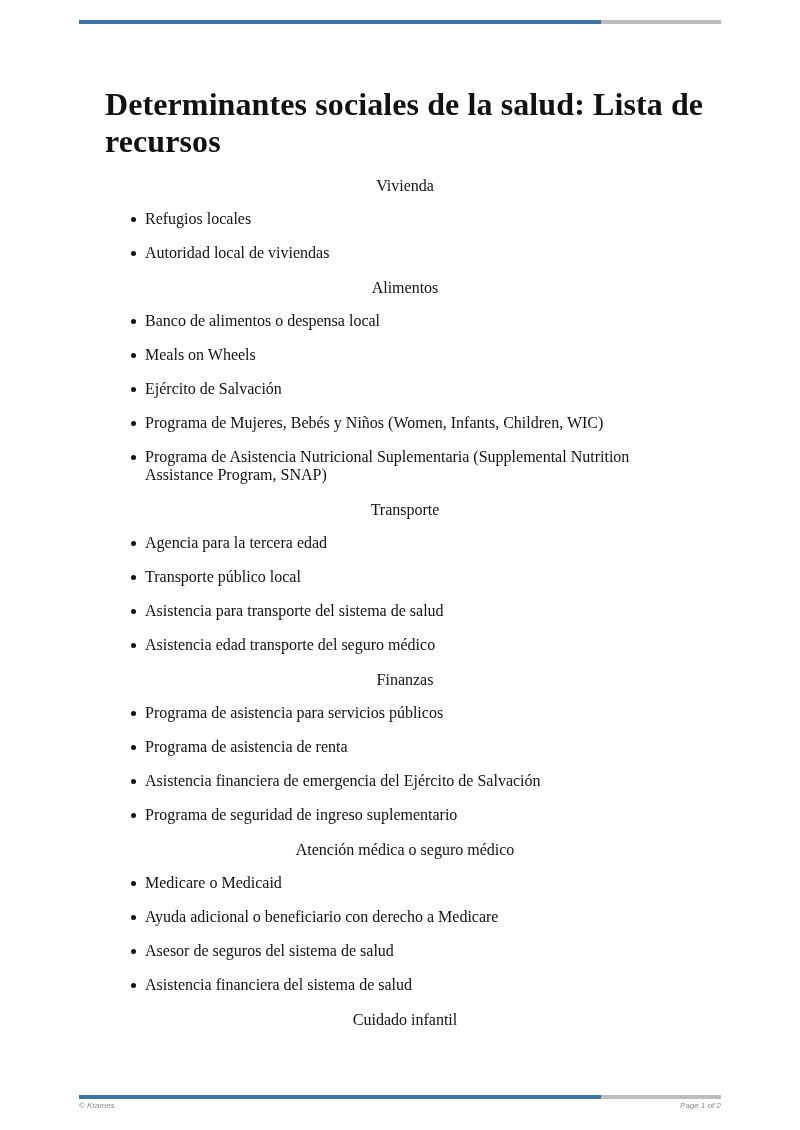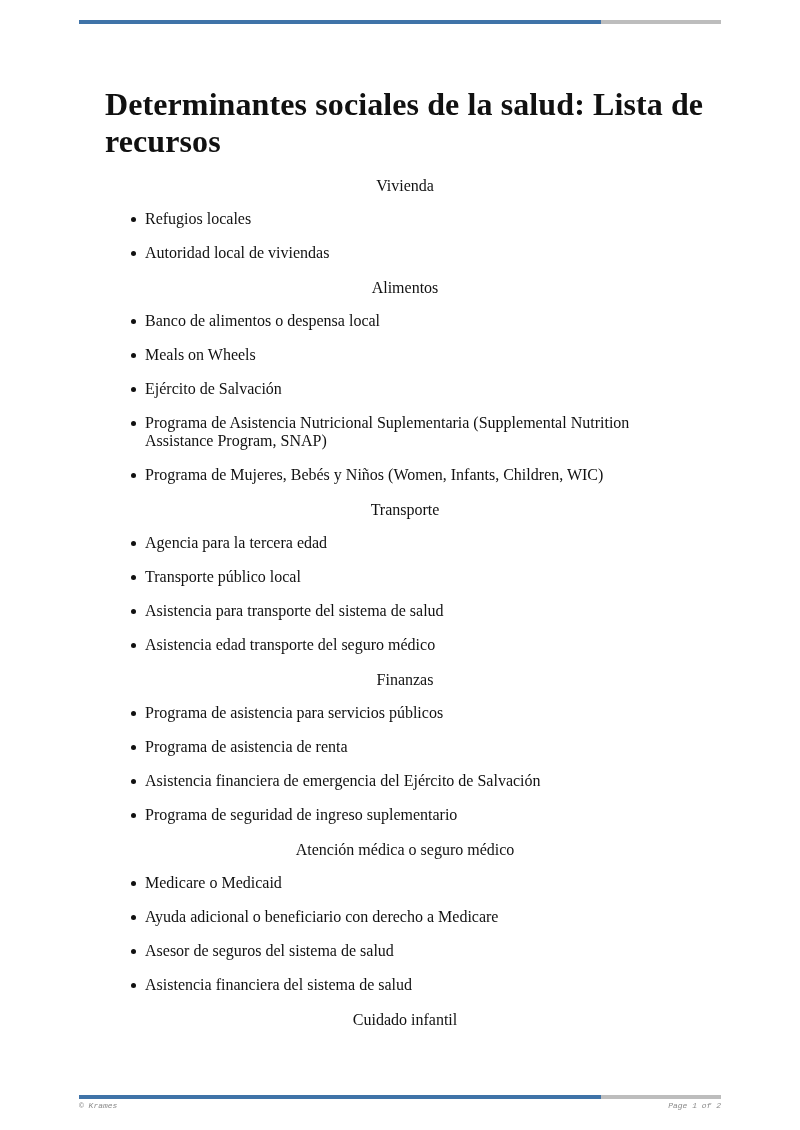--- a/index.html
+++ b/index.html
@@ -68,21 +68,21 @@
       left: 26px;
       top: 7px;
       width: 5px;
       height: 5px;
       border-radius: 50%;
       background: #111;
     }
     .footer-left, .footer-right {
       position: absolute;
       top: 1101px;
-      font-family: Liberation Mono, monospace;
+      font-family: Liberation Sans, sans-serif;
       font-style: italic;
       font-size: 8px;
       color: #8a8a8a;
     }
     .footer-left { left: 79px; }
     .footer-right { right: 79px; }
   </style>
 </head>
 <body>
 
@@ -97,22 +97,22 @@
       <p class="section-heading">Vivienda</p>
       <ul class="items">
         <li><span class="bullet"></span><span>Refugios locales</span></li>
         <li><span class="bullet"></span><span>Autoridad local de viviendas</span></li>
       </ul>
       <p class="section-heading">Alimentos</p>
       <ul class="items">
         <li><span class="bullet"></span><span>Banco de alimentos o despensa local</span></li>
         <li><span class="bullet"></span><span>Meals on Wheels</span></li>
         <li><span class="bullet"></span><span>Ejército de Salvación</span></li>
+        <li><span class="bullet"></span><span>Programa de Mujeres, Bebés y Niños (Women, Infants, Children, WIC)</span></li>
         <li><span class="bullet"></span><span>Programa de Asistencia Nutricional Suplementaria (Supplemental Nutrition Assistance Program, SNAP)</span></li>
-        <li><span class="bullet"></span><span>Programa de Mujeres, Bebés y Niños (Women, Infants, Children, WIC)</span></li>
       </ul>
       <p class="section-heading">Transporte</p>
       <ul class="items">
         <li><span class="bullet"></span><span>Agencia para la tercera edad</span></li>
         <li><span class="bullet"></span><span>Transporte público local</span></li>
         <li><span class="bullet"></span><span>Asistencia para transporte del sistema de salud</span></li>
         <li><span class="bullet"></span><span>Asistencia edad transporte del seguro médico</span></li>
       </ul>
       <p class="section-heading">Finanzas</p>
       <ul class="items">

